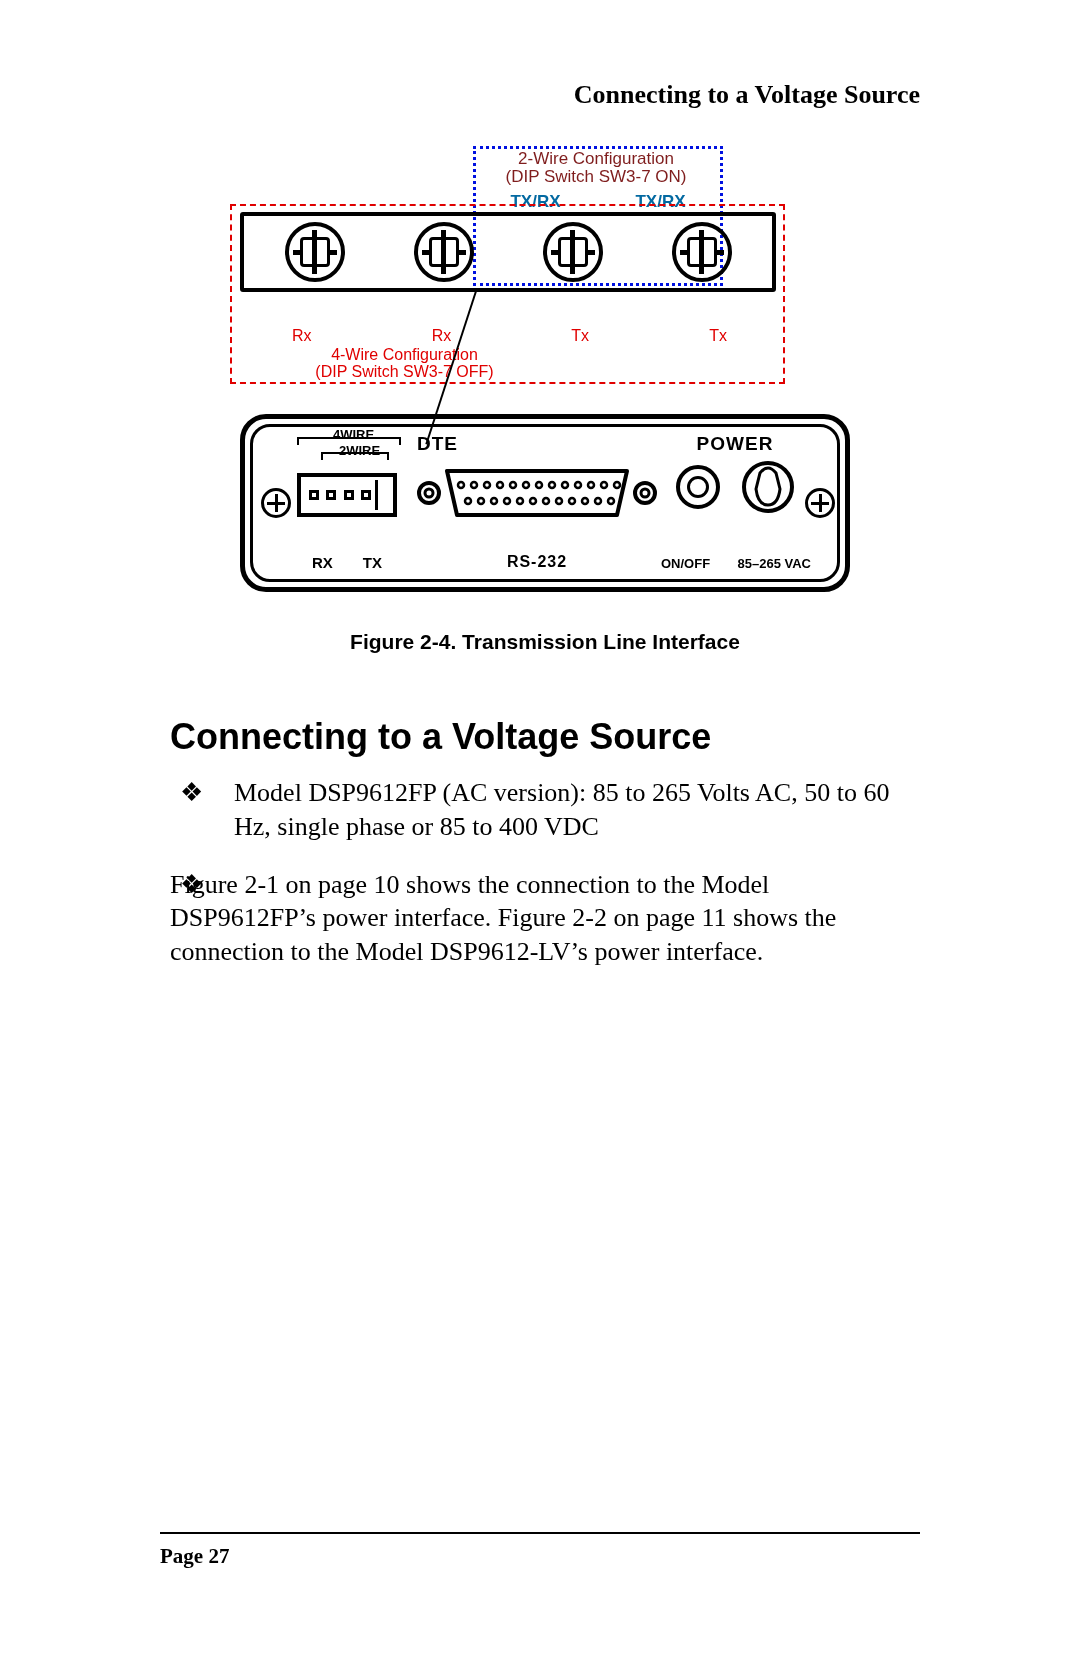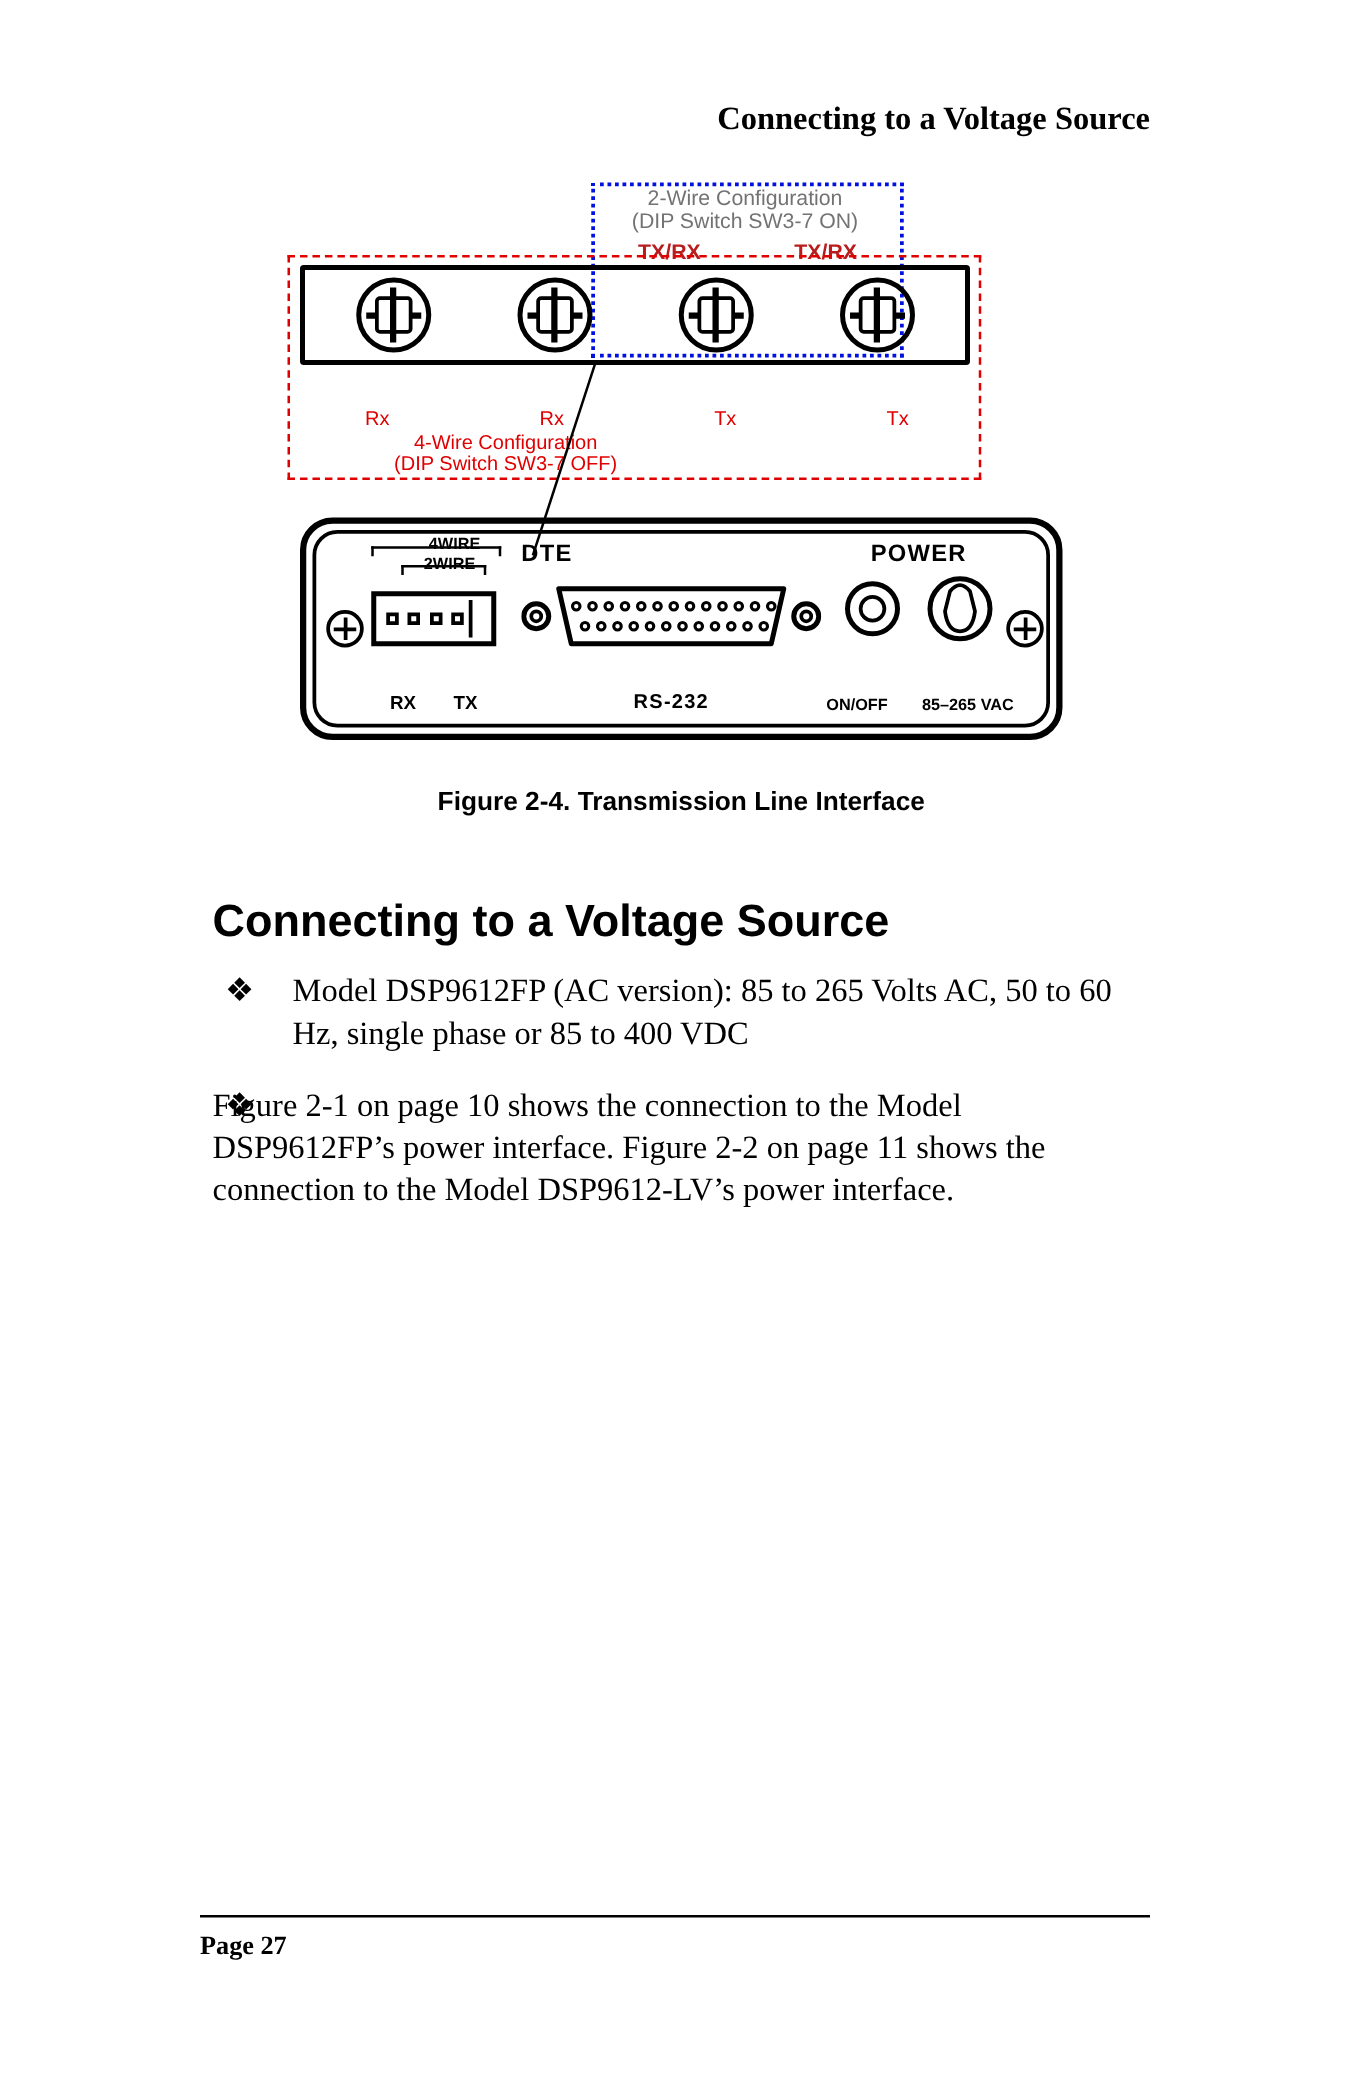--- a/index.html
+++ b/index.html
@@ -51,34 +51,34 @@
     box-sizing: border-box;
   }
   .blue-title {
     position: absolute;
     top: 4px;
     left: 240px;
     width: 232px;
     line-height: 18px;
     font-family: Arial, Helvetica, sans-serif;
     font-size: 17px;
-    color: #737373;
+    color: #7f1d1d;
     text-align: center;
   }
   .blue-txrx {
     position: absolute;
     top: 46px;
     left: 233px;
     width: 250px;
     display: flex;
     justify-content: space-around;
     font-family: Arial, Helvetica, sans-serif;
     font-size: 17px;
     font-weight: bold;
-    color: #b91c1c;
+    color: #0369a1;
   }
   
   .red-box {
     position: absolute;
     top: 58px;
     left: -10px;
     width: 555px;
     height: 180px;
     border: 2px dashed #e00000;
     box-sizing: border-box;
@@ -205,21 +205,21 @@
 
   
   .line-section { flex: 0 0 120px; position: relative; height: 100%; }
   .bracket {
     position: absolute; border-top: 2px solid #000; border-left: 2px solid #000; border-right: 2px solid #000;
     height: 6px;
   }
   .bracket.w4 { top: 10px; left: 6px; width: 100px; }
   .bracket.w2 { top: 25px; left: 30px; width: 64px; }
   .bracket-label { position: absolute; font-family: Arial, Helvetica, sans-serif; font-size: 13px; font-weight: bold; }
-  .bracket-label.l4 { top: 0px; left: 52px; }
+  .bracket-label.l4 { top: 0px; left: 42px; }
   .bracket-label.l2 { top: 16px; left: 48px; }
   .term-conn {
     position: absolute;
     left: 6px; top: 46px;
     width: 100px; height: 44px;
     border: 4px solid #000;
     box-sizing: border-box;
     display: flex; align-items: center; justify-content: space-around;
     padding: 0 18px 0 4px;
     background: #fff;

